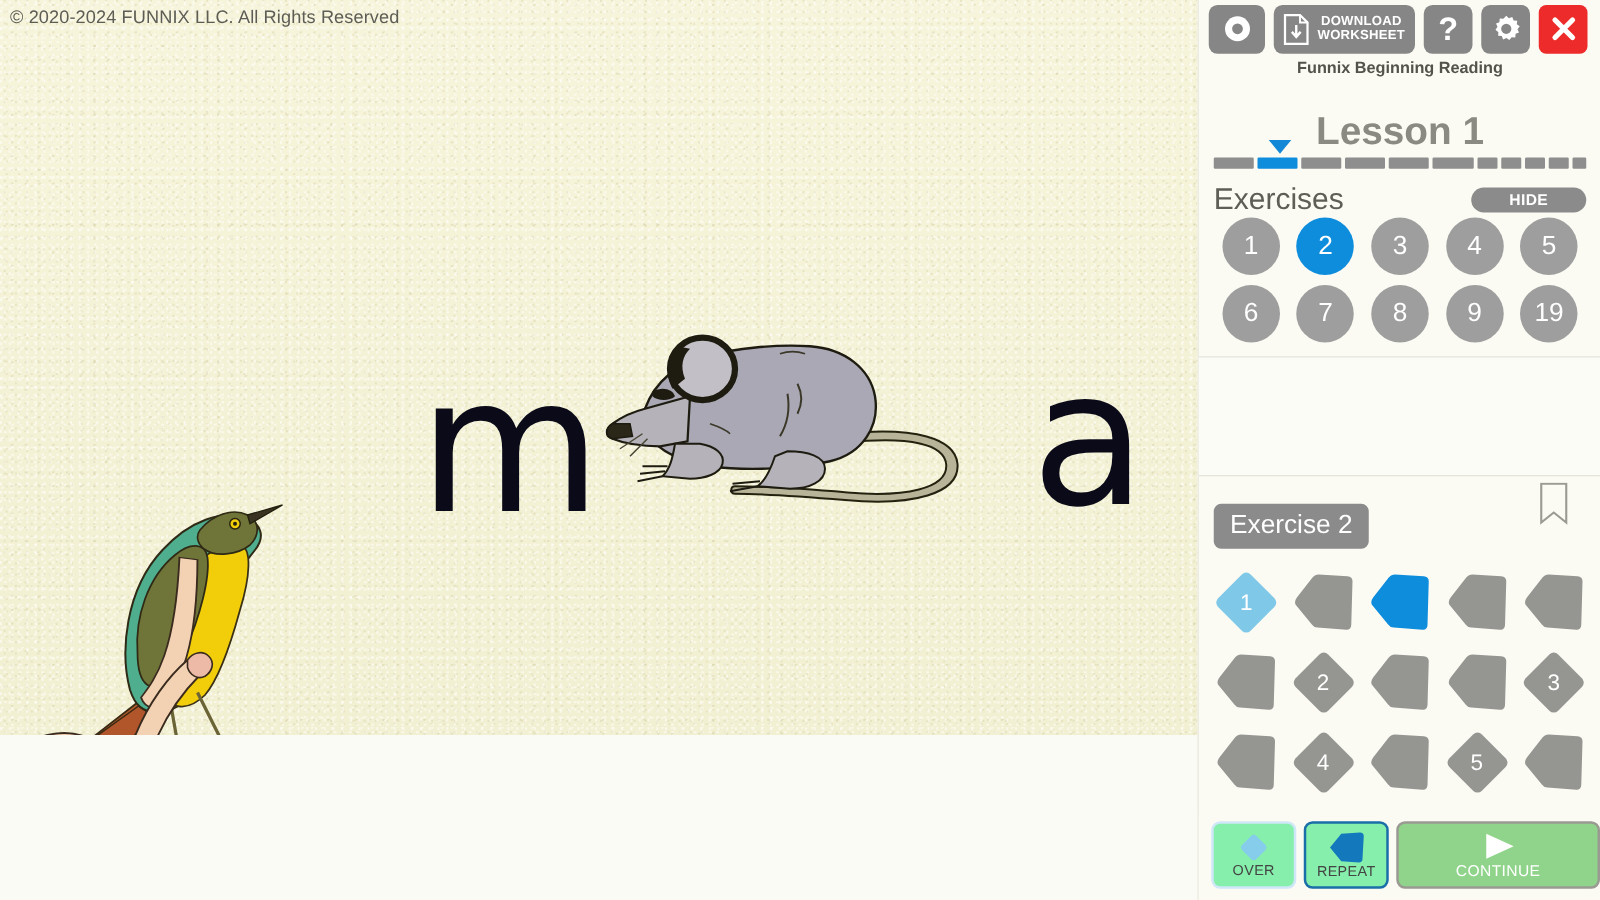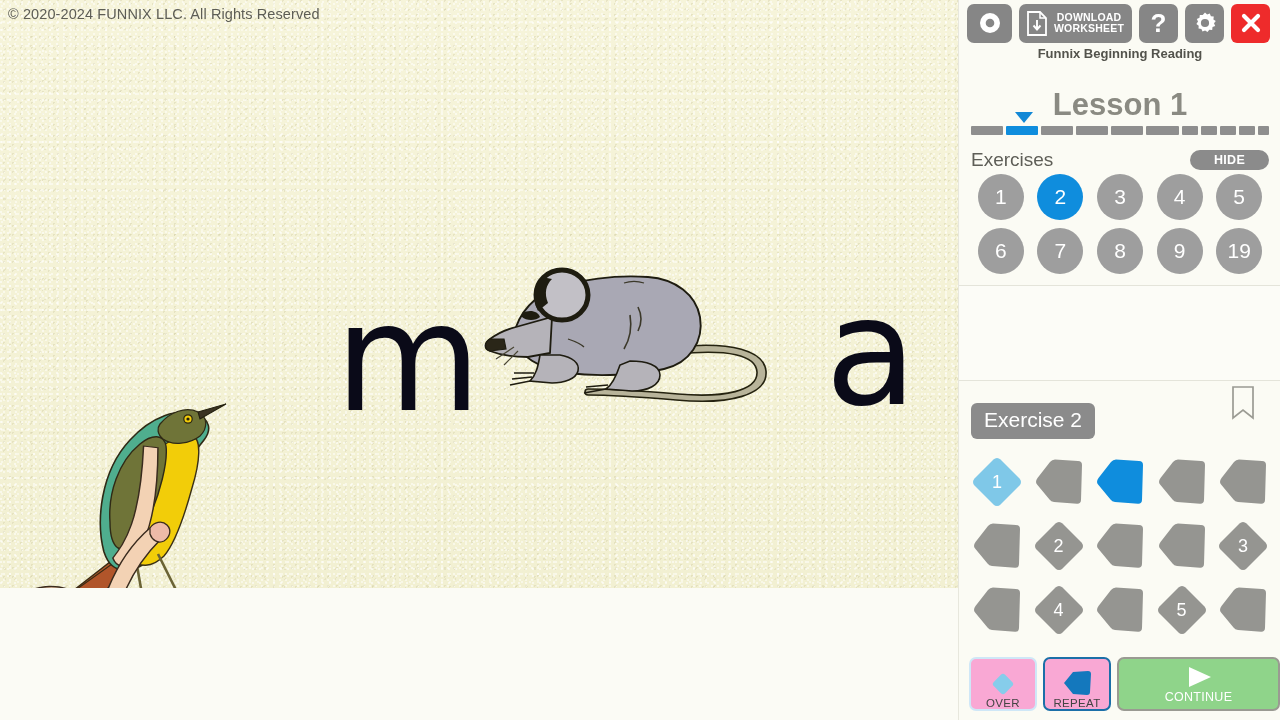--- a/index.html
+++ b/index.html
@@ -121,25 +121,25 @@
   }
   .seg { height: 9px; background: #8e8e8e; border-radius: 1px; }
   .seg.active { background: #0f8ddd; }
 
   
   #exercises-header {
     position: absolute; left: 12px; top: 147px;
     width: 298px; height: 26px;
     display: flex; align-items: center; justify-content: space-between;
   }
-  #exercises-label { font-size: 19px; color: #5e5e57; }
+  #exercises-label { font-size: 24px; color: #5e5e57; }
   #hide-button {
     background: #8b8b8b; color: #fff; border-radius: 10px;
     font-size: 12.5px; font-weight: bold; letter-spacing: .3px;
-    padding: 3px 0; width: 79px; text-align: center;
+    padding: 3px 0; width: 92px; text-align: center;
     cursor: pointer;
   }
 
   
   #ex-grid {
     position: absolute; left: 12px; top: 174px;
     width: 298px;
     display: grid; grid-template-columns: repeat(5, 1fr);
     row-gap: 8px; justify-items: center;
   }
@@ -200,23 +200,23 @@
   #controls {
     position: absolute; left: 0; bottom: 0;
     width: 321px; height: 68px;
     display: flex; align-items: center; gap: 6px;
     padding: 0 10px 4px 10px;
     background: #fbfbf4;
   }
   .ctl {
     height: 54px;
     border-radius: 7px;
-    display: flex; flex-direction: column; align-items: center; justify-content: flex-end;
+    display: flex; flex-direction: column; align-items: center; justify-content: center;
     cursor: pointer; flex: none;
-    background: #f9a8d4;
+    background: #86efac;
   }
   .ctl-label { font-size: 11.5px; color: #444; letter-spacing: .3px; }
   #ctl-over { width: 68px; border: 2px solid #cfe7f7; }
   #ctl-repeat { width: 68px; border: 2px solid #1b6fa8; }
   #ctl-continue {
     width: 163px; background: #8fd48a; border: 2px solid #9a9a92;
     justify-content: center;
   }
   #ctl-continue .ctl-label { color: #ffffff; font-size: 12.5px; margin-top: 1px; }
 </style>

